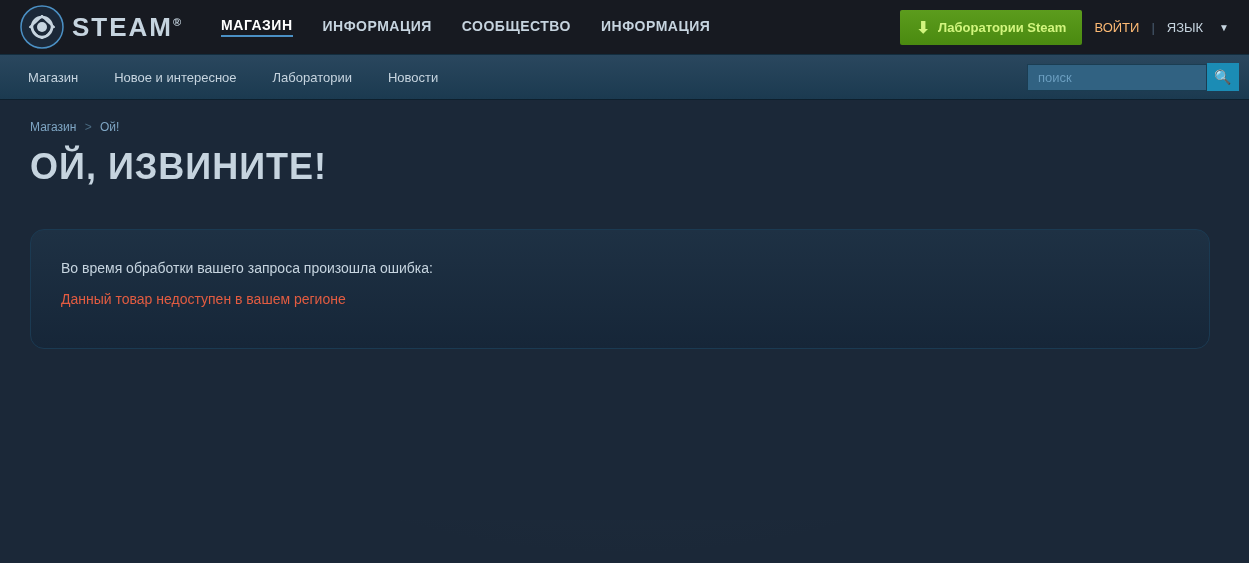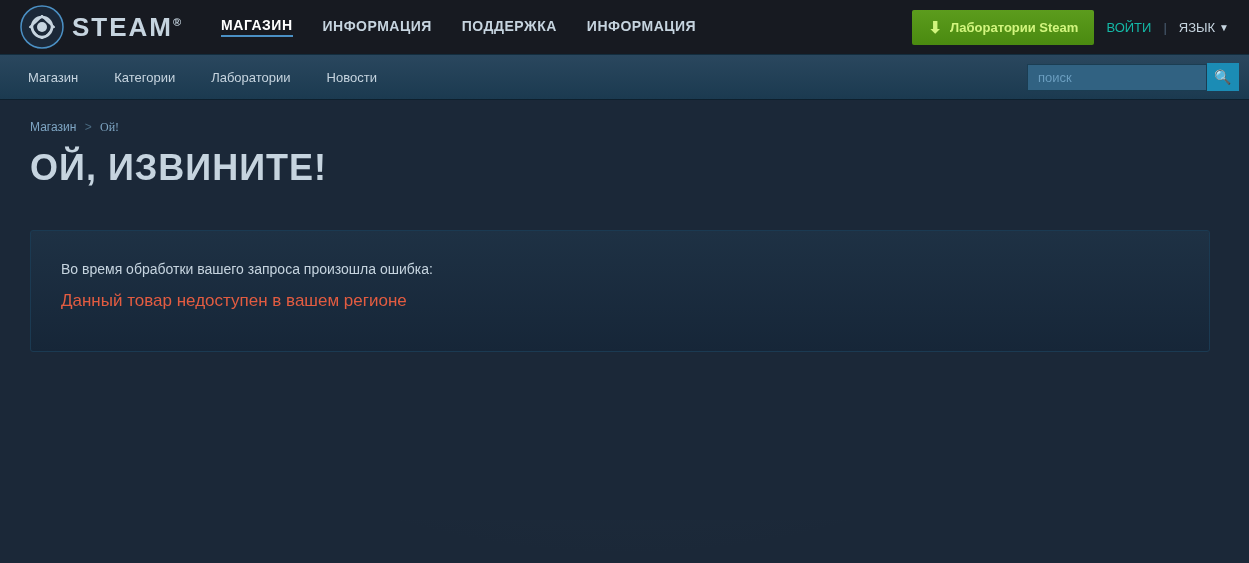--- a/index.html
+++ b/index.html
@@ -78,36 +78,36 @@
       cursor: pointer;
       border-radius: 2px;
       display: flex;
       align-items: center;
       gap: 8px;
     }
     .install-icon {
       font-size: 16px;
     }
     .login-link {
-      color: #14b8a6;
+      color: #fdba74;
       font-size: 13px;
       text-decoration: none;
       cursor: pointer;
     }
     .divider {
       color: #4b5e72;
       font-size: 13px;
     }
     .language-btn {
       color: #c6d4df;
       font-size: 13px;
       cursor: pointer;
       display: flex;
       align-items: center;
-      gap: 4px;
+      gap: 16px;
     }
     .chevron-down {
       font-size: 10px;
     }
 
     
     .sub-nav {
       background: #2a475e;
       background: linear-gradient(to bottom, #2a475e 0%, #1b3a50 100%);
       height: 46px;
@@ -180,50 +180,49 @@
       color: #7ea5c3;
       cursor: pointer;
       text-decoration: none;
     }
     .breadcrumb-sep {
       margin: 0 5px;
       color: #4a6a80;
     }
     .breadcrumb-current {
       color: #7ea5c3;
-      font-family: Liberation Serif, serif;
     }
 
     
     .page-title {
       font-size: 36px;
       font-weight: bold;
       color: #c6d4df;
       letter-spacing: 1px;
       margin-bottom: 34px;
       text-transform: uppercase;
     }
 
     
     .error-box {
       background: linear-gradient(to bottom, #1e3144 0%, #162638 100%);
       border: 1px solid #1b3a52;
-      border-radius: 3px;
+      border-radius: 14px;
       padding: 30px 30px 40px 30px;
       max-width: 1180px;
       margin-top: 41px;
     }
     .error-description {
       color: #c6d4df;
       font-size: 14px;
       margin-bottom: 14px;
     }
     .error-message {
       color: #e35c41;
-      font-size: 17px;
+      font-size: 14px;
       cursor: pointer;
     }
 
     
     .main-content {
       background: #1b2838;
       background-image: 
         radial-gradient(ellipse at 50% 0%, rgba(59,90,114,0.3) 0%, transparent 70%);
       padding-bottom: 40px;
     }
@@ -244,42 +243,42 @@
         <path d="M11 22 C14 28 18 32 22 33" stroke="#c6d4df" stroke-width="2" fill="none" stroke-linecap="round"></path>
         <path d="M33 22 C30 28 26 32 22 33" stroke="#c6d4df" stroke-width="2" fill="none" stroke-linecap="round"></path>
       </svg>
       <span class="steam-logo-text">
         <span>STEAM</span><span class="steam-logo-tm">®</span>
       </span>
     </div>
     <nav class="top-nav">
       <a class="top-nav-item active">МАГАЗИН</a>
       <a class="top-nav-item">ИНФОРМАЦИЯ</a>
-      <a class="top-nav-item">ПОДДЕРЖКА</a>
+      <a class="top-nav-item">СООБЩЕСТВО</a>
       <a class="top-nav-item">ИНФОРМАЦИЯ</a>
     </nav>
   </div>
   <div class="top-bar-right">
     <button class="install-btn">
       <span class="install-icon">⬇</span>
       <span>Лаборатории Steam</span>
     </button>
     <a class="login-link">ВОЙТИ</a>
     <span class="divider">|</span>
     <div class="language-btn">
       <span>ЯЗЫК</span>
       <span class="chevron-down">▼</span>
     </div>
   </div>
 </div>
 
 <div class="sub-nav">
   <div class="sub-nav-items">
     <a class="sub-nav-item">Магазин</a>
-    <a class="sub-nav-item">Категории</a>
+    <a class="sub-nav-item">Новое и интересное</a>
     <a class="sub-nav-item">Лаборатории</a>
     <a class="sub-nav-item">Новости</a>
   </div>
   <div class="sub-nav-search">
     <input class="search-input" type="text" placeholder="поиск" style="">
     <button class="search-btn">
       <span>🔍</span>
     </button>
   </div>
 </div>

